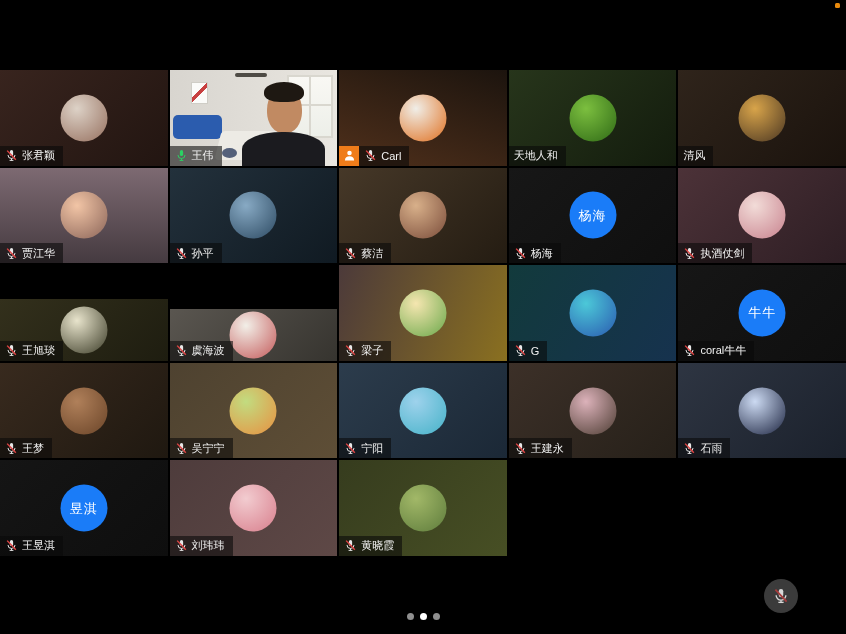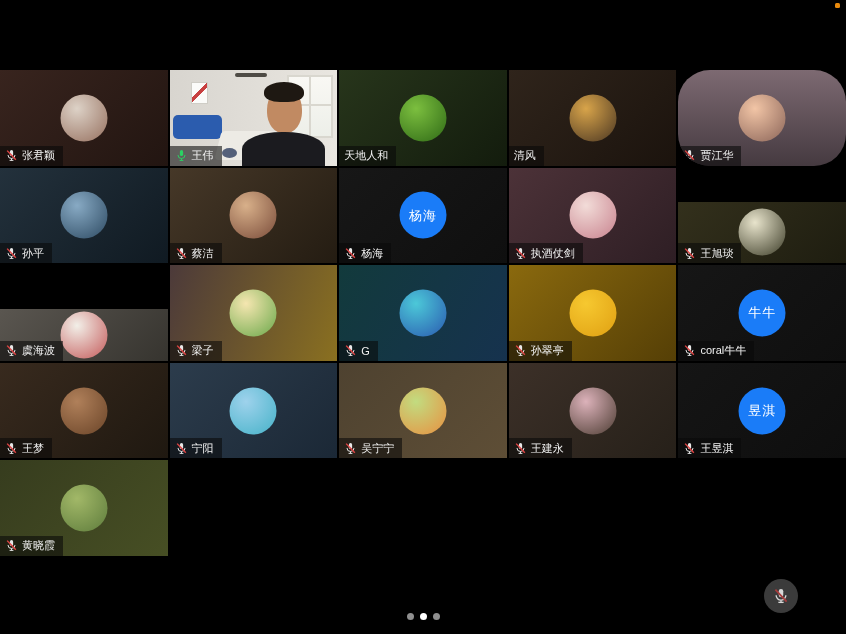--- a/index.html
+++ b/index.html
@@ -102,20 +102,44 @@
           <rect x="9" y="2" width="6" height="11" rx="3" fill="currentColor"></rect>
           <path d="M5.5 11a6.5 6.5 0 0 0 13 0" fill="none" stroke="currentColor" stroke-width="1.8"></path>
           <line x1="12" y1="17.5" x2="12" y2="21" stroke="currentColor" stroke-width="1.8"></line>
           <line x1="8.5" y1="21" x2="15.5" y2="21" stroke="currentColor" stroke-width="1.8"></line>
         </svg>
         <span class="pname">王伟</span>
       </span>
     </div>
   </div>
 
+  <div class="tile" style="background: linear-gradient(200deg, rgb(28, 20, 14), rgb(80, 48, 27));">
+
+    <div class="avatar" style="background: radial-gradient(circle at 35% 30%, rgb(240, 238, 232), rgb(224, 112, 32));"></div>
+
+    <div class="label">
+      <span class="guest">
+        <svg viewBox="0 0 24 24">
+              <circle cx="12" cy="7.5" r="4.2" fill="#fff"></circle>
+        <path d="M3.5 21c0-4.8 3.8-7.4 8.5-7.4s8.5 2.6 8.5 7.4z" fill="#fff"></path>
+            </svg>
+      </span>
+      <span class="label-bg">
+        <svg class="mic mic-muted" viewBox="0 0 24 24">
+          <rect x="9" y="2" width="6" height="11" rx="3" fill="currentColor"></rect>
+          <path d="M5.5 11a6.5 6.5 0 0 0 13 0" fill="none" stroke="currentColor" stroke-width="1.8"></path>
+          <line x1="12" y1="17.5" x2="12" y2="21" stroke="currentColor" stroke-width="1.8"></line>
+          <line x1="8.5" y1="21" x2="15.5" y2="21" stroke="currentColor" stroke-width="1.8"></line>
+          <line x1="4" y1="3" x2="20" y2="20" stroke="#e04444" stroke-width="2.6"></line>
+        </svg>
+
+        <span class="pname">Carl</span>
+      </span>
+    </div>
+  </div>
 
   <div class="tile" style="background: linear-gradient(135deg, rgb(39, 53, 27), rgb(19, 28, 13));">
 
     <div class="avatar" style="background: radial-gradient(circle at 35% 30%, rgb(124, 191, 63), rgb(47, 106, 22));"></div>
 
     <div class="label">
 
       <span class="label-bg">
 
         <span class="pname">天地人和</span>
@@ -129,21 +153,21 @@
 
     <div class="label">
 
       <span class="label-bg">
 
         <span class="pname">清风</span>
       </span>
     </div>
   </div>
 
-  <div class="tile" style="background: linear-gradient(rgb(125, 106, 114), rgb(69, 58, 64)); border-radius: 32px;">
+  <div class="tile" style="background: linear-gradient(rgb(125, 106, 114), rgb(69, 58, 64));">
 
     <div class="avatar" style="background: radial-gradient(circle at 35% 30%, rgb(242, 197, 166), rgb(138, 100, 88));"></div>
 
     <div class="label">
 
       <span class="label-bg">
         <svg class="mic mic-muted" viewBox="0 0 24 24">
           <rect x="9" y="2" width="6" height="11" rx="3" fill="currentColor"></rect>
           <path d="M5.5 11a6.5 6.5 0 0 0 13 0" fill="none" stroke="currentColor" stroke-width="1.8"></path>
           <line x1="12" y1="17.5" x2="12" y2="21" stroke="currentColor" stroke-width="1.8"></line>
@@ -309,39 +333,20 @@
           <line x1="12" y1="17.5" x2="12" y2="21" stroke="currentColor" stroke-width="1.8"></line>
           <line x1="8.5" y1="21" x2="15.5" y2="21" stroke="currentColor" stroke-width="1.8"></line>
           <line x1="4" y1="3" x2="20" y2="20" stroke="#e04444" stroke-width="2.6"></line>
         </svg>
 
         <span class="pname">G</span>
       </span>
     </div>
   </div>
 
-  <div class="tile" style="background: linear-gradient(135deg, rgb(138, 105, 14), rgb(85, 63, 6));">
-
-    <div class="avatar" style="background: radial-gradient(circle at 35% 30%, rgb(246, 200, 48), rgb(224, 160, 18));"></div>
-
-    <div class="label">
-
-      <span class="label-bg">
-        <svg class="mic mic-muted" viewBox="0 0 24 24">
-          <rect x="9" y="2" width="6" height="11" rx="3" fill="currentColor"></rect>
-          <path d="M5.5 11a6.5 6.5 0 0 0 13 0" fill="none" stroke="currentColor" stroke-width="1.8"></path>
-          <line x1="12" y1="17.5" x2="12" y2="21" stroke="currentColor" stroke-width="1.8"></line>
-          <line x1="8.5" y1="21" x2="15.5" y2="21" stroke="currentColor" stroke-width="1.8"></line>
-          <line x1="4" y1="3" x2="20" y2="20" stroke="#e04444" stroke-width="2.6"></line>
-        </svg>
-
-        <span class="pname">孙翠亭</span>
-      </span>
-    </div>
-  </div>
 
   <div class="tile" style="background: linear-gradient(135deg, rgb(22, 22, 22), rgb(15, 15, 15));">
 
     <div class="avatar-text" style="background: rgb(26, 124, 248);">牛牛</div>
     <div class="label">
 
       <span class="label-bg">
         <svg class="mic mic-muted" viewBox="0 0 24 24">
           <rect x="9" y="2" width="6" height="11" rx="3" fill="currentColor"></rect>
           <path d="M5.5 11a6.5 6.5 0 0 0 13 0" fill="none" stroke="currentColor" stroke-width="1.8"></path>
@@ -368,100 +373,138 @@
           <line x1="12" y1="17.5" x2="12" y2="21" stroke="currentColor" stroke-width="1.8"></line>
           <line x1="8.5" y1="21" x2="15.5" y2="21" stroke="currentColor" stroke-width="1.8"></line>
           <line x1="4" y1="3" x2="20" y2="20" stroke="#e04444" stroke-width="2.6"></line>
         </svg>
 
         <span class="pname">王梦</span>
       </span>
     </div>
   </div>
 
+  <div class="tile" style="background: linear-gradient(135deg, rgb(78, 66, 48), rgb(94, 78, 54));">
+
+    <div class="avatar" style="background: radial-gradient(circle at 35% 30%, rgb(194, 220, 128), rgb(232, 144, 64));"></div>
+
+    <div class="label">
+
+      <span class="label-bg">
+        <svg class="mic mic-muted" viewBox="0 0 24 24">
+          <rect x="9" y="2" width="6" height="11" rx="3" fill="currentColor"></rect>
+          <path d="M5.5 11a6.5 6.5 0 0 0 13 0" fill="none" stroke="currentColor" stroke-width="1.8"></path>
+          <line x1="12" y1="17.5" x2="12" y2="21" stroke="currentColor" stroke-width="1.8"></line>
+          <line x1="8.5" y1="21" x2="15.5" y2="21" stroke="currentColor" stroke-width="1.8"></line>
+          <line x1="4" y1="3" x2="20" y2="20" stroke="#e04444" stroke-width="2.6"></line>
+        </svg>
+
+        <span class="pname">吴宁宁</span>
+      </span>
+    </div>
+  </div>
+
   <div class="tile" style="background: linear-gradient(135deg, rgb(44, 60, 76), rgb(27, 40, 54));">
 
     <div class="avatar" style="background: radial-gradient(circle at 35% 30%, rgb(158, 210, 236), rgb(69, 178, 200));"></div>
 
     <div class="label">
 
       <span class="label-bg">
         <svg class="mic mic-muted" viewBox="0 0 24 24">
           <rect x="9" y="2" width="6" height="11" rx="3" fill="currentColor"></rect>
           <path d="M5.5 11a6.5 6.5 0 0 0 13 0" fill="none" stroke="currentColor" stroke-width="1.8"></path>
           <line x1="12" y1="17.5" x2="12" y2="21" stroke="currentColor" stroke-width="1.8"></line>
           <line x1="8.5" y1="21" x2="15.5" y2="21" stroke="currentColor" stroke-width="1.8"></line>
           <line x1="4" y1="3" x2="20" y2="20" stroke="#e04444" stroke-width="2.6"></line>
         </svg>
 
         <span class="pname">宁阳</span>
       </span>
     </div>
   </div>
 
-  <div class="tile" style="background: linear-gradient(135deg, rgb(78, 66, 48), rgb(94, 78, 54));">
-
-    <div class="avatar" style="background: radial-gradient(circle at 35% 30%, rgb(194, 220, 128), rgb(232, 144, 64));"></div>
-
-    <div class="label">
-
-      <span class="label-bg">
-        <svg class="mic mic-muted" viewBox="0 0 24 24">
-          <rect x="9" y="2" width="6" height="11" rx="3" fill="currentColor"></rect>
-          <path d="M5.5 11a6.5 6.5 0 0 0 13 0" fill="none" stroke="currentColor" stroke-width="1.8"></path>
-          <line x1="12" y1="17.5" x2="12" y2="21" stroke="currentColor" stroke-width="1.8"></line>
-          <line x1="8.5" y1="21" x2="15.5" y2="21" stroke="currentColor" stroke-width="1.8"></line>
-          <line x1="4" y1="3" x2="20" y2="20" stroke="#e04444" stroke-width="2.6"></line>
-        </svg>
-
-        <span class="pname">吴宁宁</span>
-      </span>
-    </div>
-  </div>
-
   <div class="tile" style="background: linear-gradient(135deg, rgb(60, 48, 40), rgb(38, 32, 25));">
 
     <div class="avatar" style="background: radial-gradient(circle at 35% 30%, rgb(220, 178, 186), rgb(76, 60, 50));"></div>
 
     <div class="label">
 
       <span class="label-bg">
         <svg class="mic mic-muted" viewBox="0 0 24 24">
           <rect x="9" y="2" width="6" height="11" rx="3" fill="currentColor"></rect>
           <path d="M5.5 11a6.5 6.5 0 0 0 13 0" fill="none" stroke="currentColor" stroke-width="1.8"></path>
           <line x1="12" y1="17.5" x2="12" y2="21" stroke="currentColor" stroke-width="1.8"></line>
           <line x1="8.5" y1="21" x2="15.5" y2="21" stroke="currentColor" stroke-width="1.8"></line>
           <line x1="4" y1="3" x2="20" y2="20" stroke="#e04444" stroke-width="2.6"></line>
         </svg>
 
         <span class="pname">王建永</span>
       </span>
     </div>
   </div>
 
+  <div class="tile" style="background: linear-gradient(135deg, rgb(46, 53, 66), rgb(27, 33, 44));">
+
+    <div class="avatar" style="background: radial-gradient(circle at 35% 30%, rgb(204, 218, 242), rgb(28, 36, 64));"></div>
+
+    <div class="label">
+
+      <span class="label-bg">
+        <svg class="mic mic-muted" viewBox="0 0 24 24">
+          <rect x="9" y="2" width="6" height="11" rx="3" fill="currentColor"></rect>
+          <path d="M5.5 11a6.5 6.5 0 0 0 13 0" fill="none" stroke="currentColor" stroke-width="1.8"></path>
+          <line x1="12" y1="17.5" x2="12" y2="21" stroke="currentColor" stroke-width="1.8"></line>
+          <line x1="8.5" y1="21" x2="15.5" y2="21" stroke="currentColor" stroke-width="1.8"></line>
+          <line x1="4" y1="3" x2="20" y2="20" stroke="#e04444" stroke-width="2.6"></line>
+        </svg>
+
+        <span class="pname">石雨</span>
+      </span>
+    </div>
+  </div>
 
   <div class="tile" style="background: linear-gradient(135deg, rgb(21, 21, 21), rgb(14, 14, 14));">
 
     <div class="avatar-text" style="background: rgb(26, 124, 248);">昱淇</div>
     <div class="label">
 
       <span class="label-bg">
         <svg class="mic mic-muted" viewBox="0 0 24 24">
           <rect x="9" y="2" width="6" height="11" rx="3" fill="currentColor"></rect>
           <path d="M5.5 11a6.5 6.5 0 0 0 13 0" fill="none" stroke="currentColor" stroke-width="1.8"></path>
           <line x1="12" y1="17.5" x2="12" y2="21" stroke="currentColor" stroke-width="1.8"></line>
           <line x1="8.5" y1="21" x2="15.5" y2="21" stroke="currentColor" stroke-width="1.8"></line>
           <line x1="4" y1="3" x2="20" y2="20" stroke="#e04444" stroke-width="2.6"></line>
         </svg>
 
         <span class="pname">王昱淇</span>
       </span>
     </div>
   </div>
 
+  <div class="tile" style="background: linear-gradient(135deg, rgb(78, 60, 60), rgb(94, 72, 70));">
+
+    <div class="avatar" style="background: radial-gradient(circle at 35% 30%, rgb(242, 204, 208), rgb(216, 126, 140));"></div>
+
+    <div class="label">
+
+      <span class="label-bg">
+        <svg class="mic mic-muted" viewBox="0 0 24 24">
+          <rect x="9" y="2" width="6" height="11" rx="3" fill="currentColor"></rect>
+          <path d="M5.5 11a6.5 6.5 0 0 0 13 0" fill="none" stroke="currentColor" stroke-width="1.8"></path>
+          <line x1="12" y1="17.5" x2="12" y2="21" stroke="currentColor" stroke-width="1.8"></line>
+          <line x1="8.5" y1="21" x2="15.5" y2="21" stroke="currentColor" stroke-width="1.8"></line>
+          <line x1="4" y1="3" x2="20" y2="20" stroke="#e04444" stroke-width="2.6"></line>
+        </svg>
+
+        <span class="pname">刘玮玮</span>
+      </span>
+    </div>
+  </div>
 
   <div class="tile" style="background: linear-gradient(135deg, rgb(54, 60, 30), rgb(71, 79, 36));">
 
     <div class="avatar" style="background: radial-gradient(circle at 35% 30%, rgb(162, 184, 104), rgb(94, 124, 60));"></div>
 
     <div class="label">
 
       <span class="label-bg">
         <svg class="mic mic-muted" viewBox="0 0 24 24">
           <rect x="9" y="2" width="6" height="11" rx="3" fill="currentColor"></rect>

